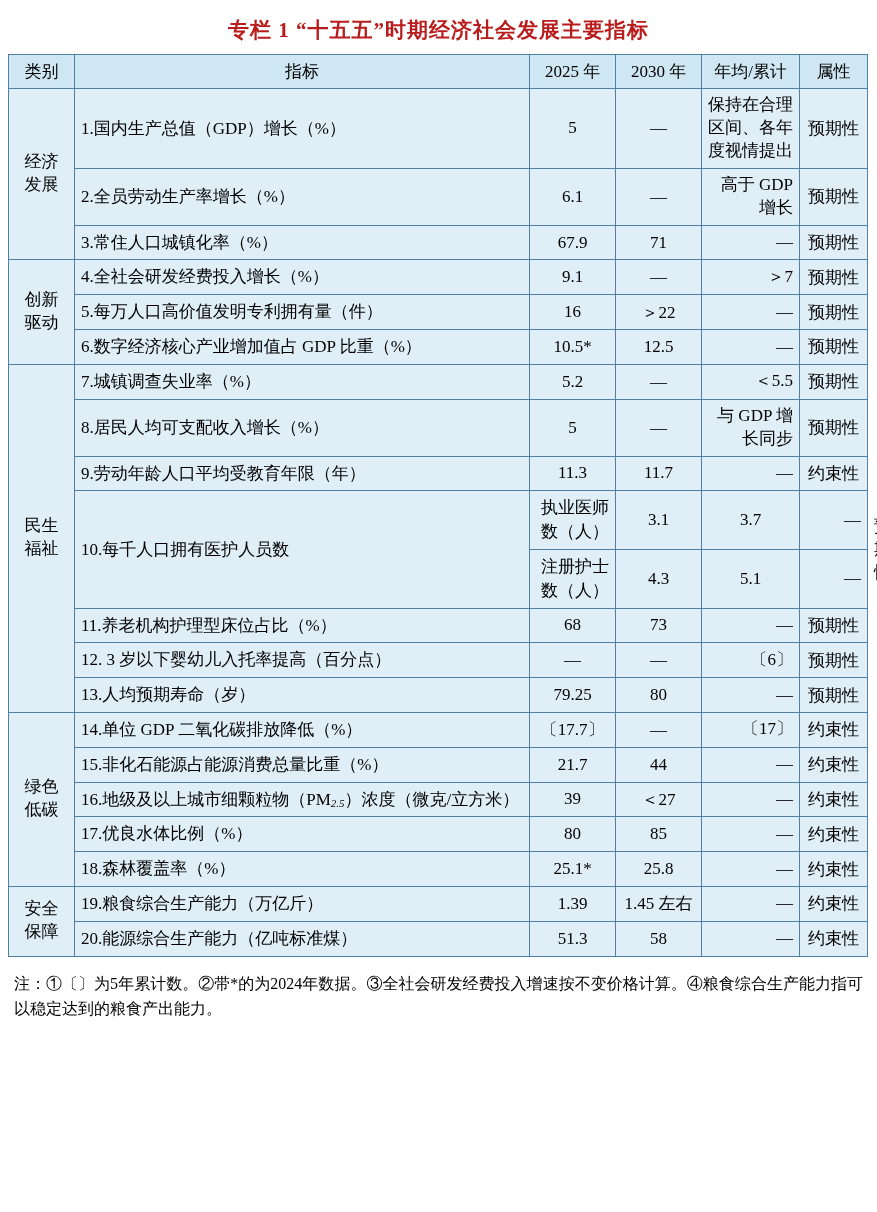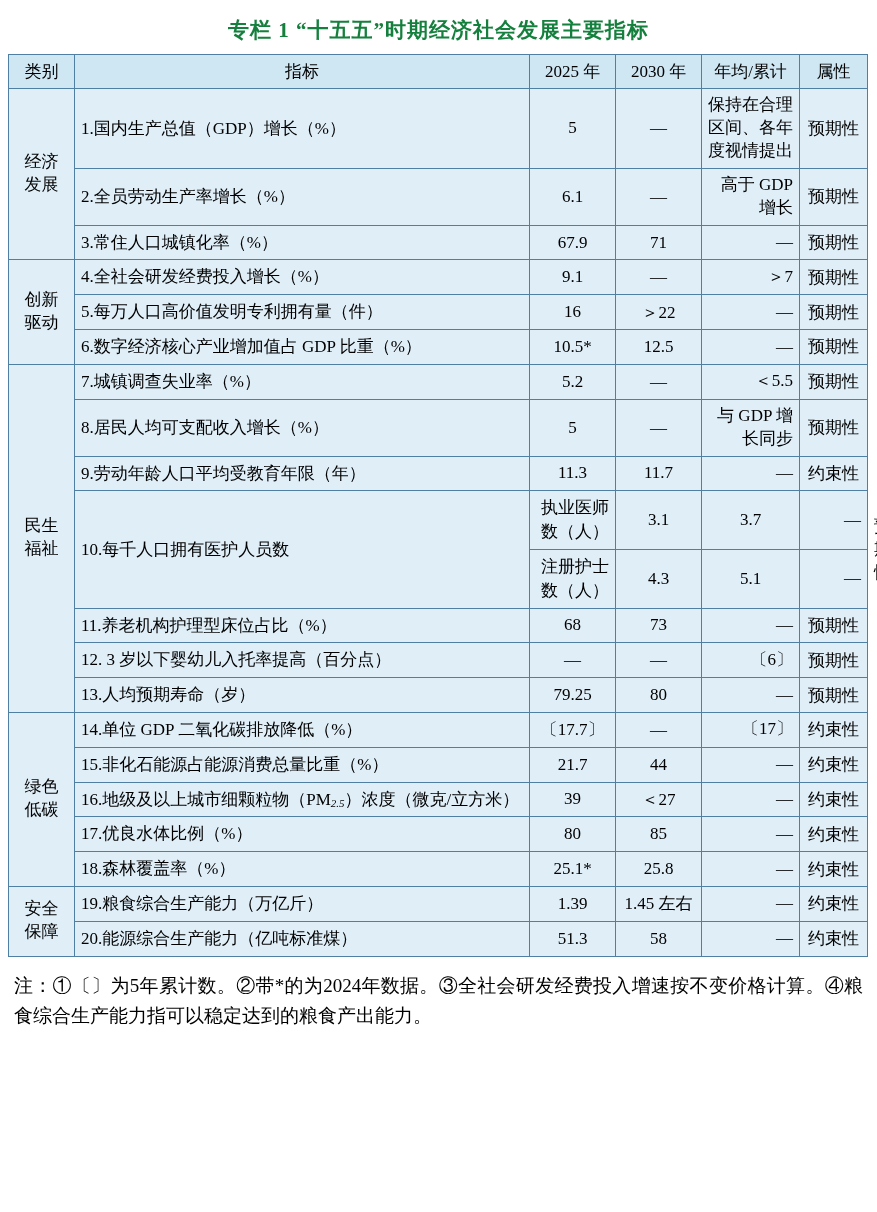--- a/index.html
+++ b/index.html
@@ -16,21 +16,21 @@
     width: 877px;
     box-sizing: border-box;
     padding: 10px 8px 0 8px;
   }
   .title {
     text-align: center;
     font-size: 21px;
     font-weight: bold;
     letter-spacing: 1px;
     padding: 6px 0 10px 0;
-    color: #15803d;
+    color: #b91c1c;
   }
   table.indicators {
     border-collapse: collapse;
     width: 695px;
     table-layout: fixed;
     background: #dfeef7;
   }
   table.indicators td, table.indicators th {
     border: 1px solid #4f7fa3;
     padding: 5px 6px;
@@ -81,21 +81,21 @@
   .c-2025 { width: 86px; }
   .c-2030 { width: 86px; }
   .c-avg { width: 98px; }
   .c-attr { width: 68px; }
   sub {
     font-size: 11px;
     vertical-align: bottom;
     font-style: italic;
   }
   .note {
-    font-size: 19px;
+    font-size: 16px;
     line-height: 1.6;
     padding: 14px 6px 10px 6px;
     text-align: justify;
   }
 </style>
 </head>
 <body>
 
 <div class="page">
 

